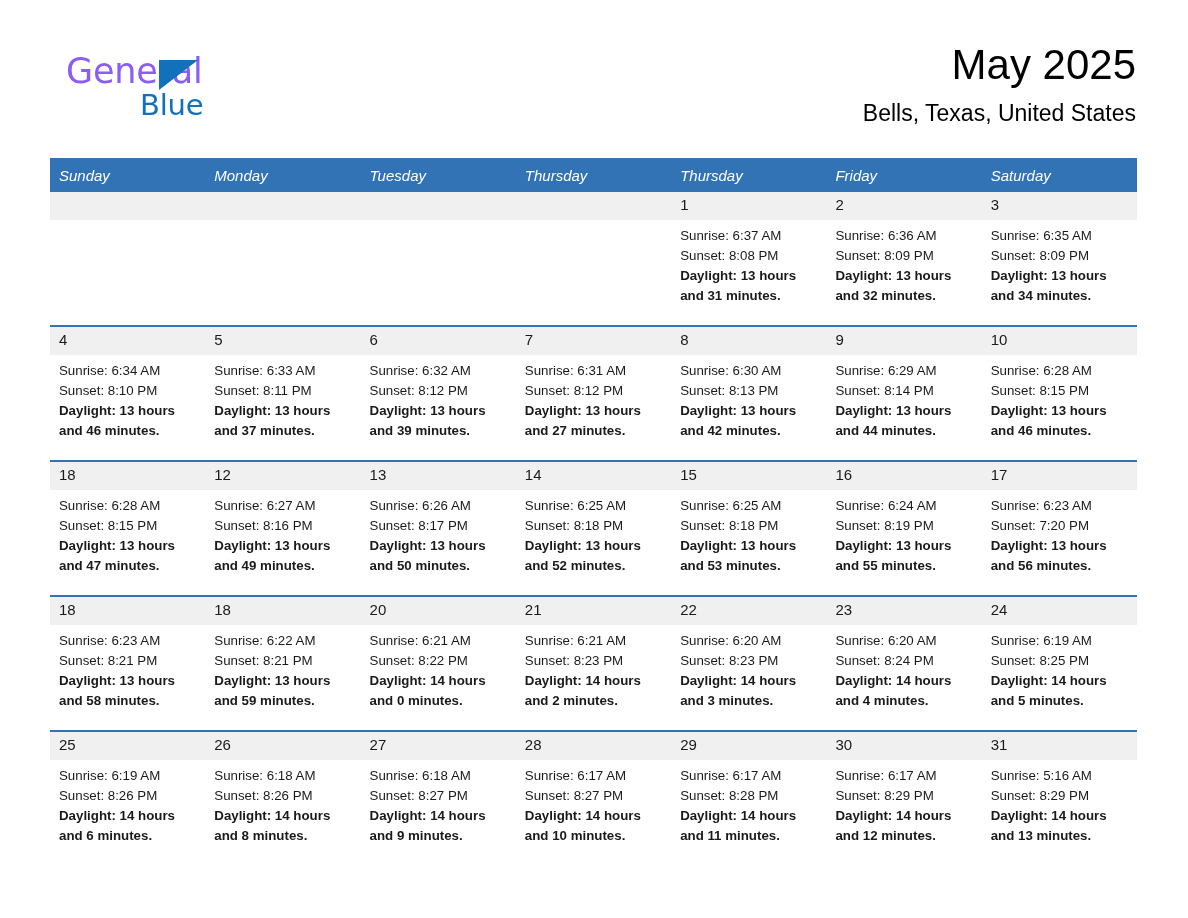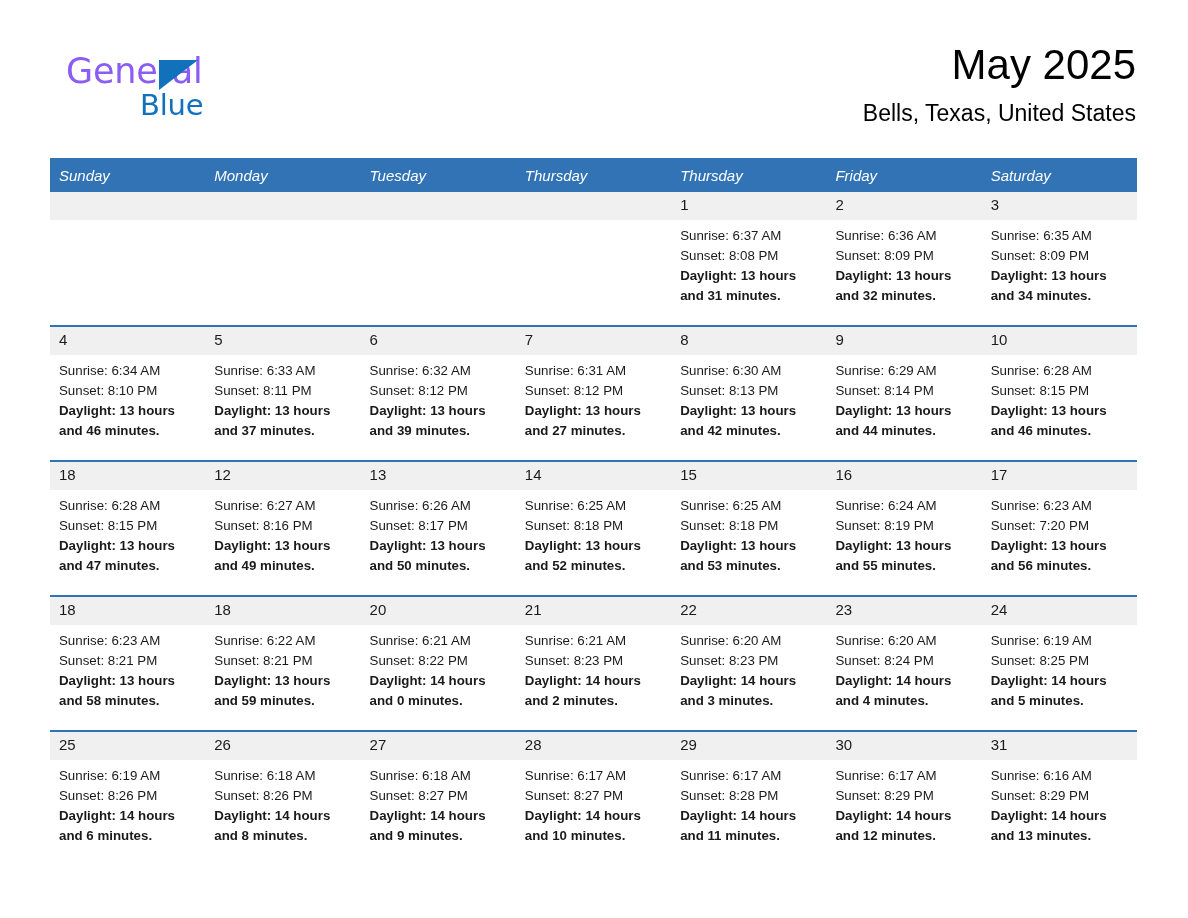--- a/index.html
+++ b/index.html
@@ -516,21 +516,21 @@
                   <div>Sunrise: 6:17 AM</div>
                   <div>Sunset: 8:29 PM</div>
                   <div class="wrap">Daylight: 14 hours and 12 minutes.</div>
                 </div>
               </div>
             </td>
             <td class="cell">
               <div class="cell-inner">
                 <div class="daynum-band">31</div>
                 <div class="cell-body">
-                  <div>Sunrise: 6:16 AM</div>
+                  <div>Sunrise: 5:16 AM</div>
                   <div>Sunset: 8:29 PM</div>
                   <div class="wrap">Daylight: 14 hours and 13 minutes.</div>
                 </div>
               </div>
             </td>
           </tr>
         </tbody>
     </table>
   </div>
 

